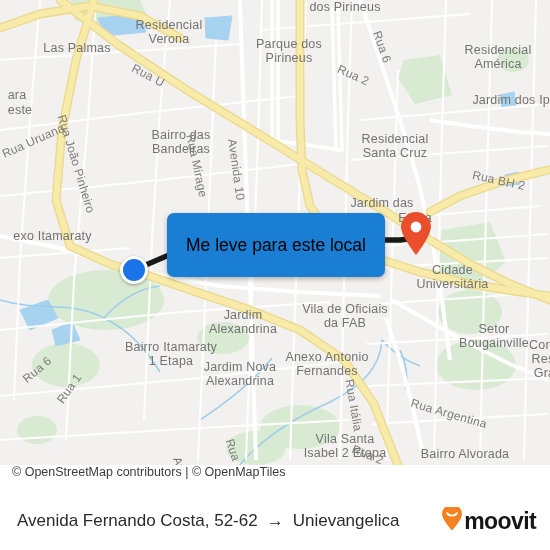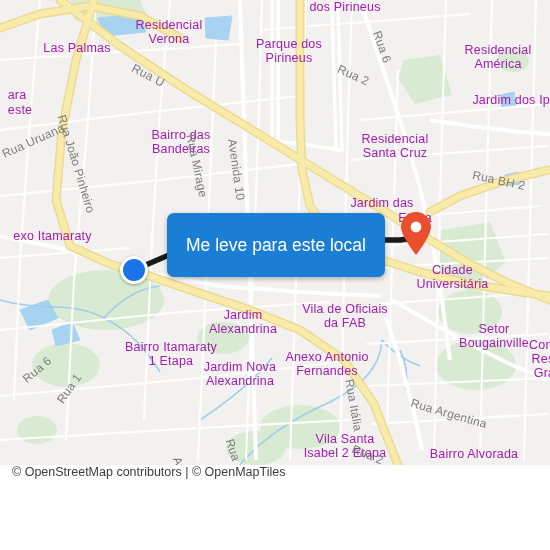--- a/index.html
+++ b/index.html
@@ -10,34 +10,34 @@
 
   
   #map { position:absolute; left:0; top:0; width:550px; height:465px;
          background:#f2f1ef; overflow:hidden; }
 
   #map svg { position:absolute; left:0; top:0; }
 
   .maplabel { position:absolute; color:#9a9a9a; font-size:12.5px;
               line-height:14px; white-space:pre; letter-spacing:.2px;
               text-align:center; pointer-events:none; }
-  .maplabel.area { color:#a21caf; }
+  .maplabel.area { color:#737373; }
   .maplabel.street { color:#7d7d7d; font-size:12px; }
 
   
   #origin-dot { position:absolute; left:120px; top:256px; width:28px; height:28px;
       border-radius:50%; background:#1a73e8; border:3px solid #fff;
       box-shadow:0 1px 3px rgba(0,0,0,.35); }
 
   #dest-marker { position:absolute; left:400px; top:212px; width:32px; height:44px; }
 
   #callout { position:absolute; left:167px; top:213px; width:218px; height:64px;
       background:#1a7fd4; border-radius:7px; box-shadow:0 2px 5px rgba(0,0,0,.28);
       display:flex; align-items:center; justify-content:center; }
-  #callout-label { color:#ffffff; font-size:17.5px; line-height:22px;
+  #callout-label { color:#000000; font-size:17.5px; line-height:22px;
       text-align:center; padding:0 12px; }
 
   
   #attribution { position:absolute; left:0; top:465px; width:550px; height:27px;
      background:#ffffff; display:flex; align-items:flex-start; }
   #attribution span { font-size:12.5px; color:#3c3c3c; padding-left:12px; }
 
   
   #footer { position:absolute; left:0; top:492px; width:550px; height:58px;
      background:#ffffff; display:flex; align-items:center; }
@@ -191,21 +191,21 @@
         <div class="maplabel area" style="left: 188px; top: 308px; width: 110px;">Jardim
 Alexandrina</div>
         <div class="maplabel area" style="left: 262px; top: 350px; width: 130px;">Anexo Antonio
 Fernandes</div>
         <div class="maplabel area" style="left: 180px; top: 360px; width: 120px;">Jardim Nova
 Alexandrina</div>
         <div class="maplabel area" style="left: 72px; top: 340px; width: 122px; margin-left: 38px;">Bairro Itamaraty
 1 Etapa</div>
         <div class="maplabel area" style="left: 285px; top: 432px; width: 120px;">Vila Santa
 Isabel 2 Etapa</div>
-        <div class="maplabel area" style="left: 414px; top: 447px; width: 120px;">Bairro Alvorada</div>
+        <div class="maplabel area" style="left: 405px; top: 447px; width: 120px;">Bairro Alvorada</div>
         <div class="maplabel area" style="left: 518px; top: 338px; width: 60px;">Condo</div>
         <div class="maplabel area" style="left: 518px; top: 352px; width: 60px;">Resid</div>
         <div class="maplabel area" style="left: 518px; top: 366px; width: 60px;">Gran</div>
         <div class="maplabel area" style="left: 0px; top: 88px; width: 34px;">ara</div>
         <div class="maplabel area" style="left: 0px; top: 103px; width: 40px;">este</div>
         <div class="maplabel area" style="left: 0px; top: 229px; width: 105px;">exo Itamaraty</div>
         <div class="maplabel area" style="left: 290px; top: 0px; width: 110px;">dos Pirineus</div>
       </div>
 
     <div id="street-labels">
@@ -237,13 +237,29 @@
 
     <div id="callout">
       <div id="callout-label">Me leve para este local</div>
     </div>
   </div>
 
   <div id="attribution">
     <span>© OpenStreetMap contributors | © OpenMapTiles</span>
   </div>
 
+  <div id="footer">
+    <div id="trip">
+      <span>Avenida Fernando Costa, 52-62</span>
+      <span class="arrow">→</span>
+      <span>Unievangelica</span>
+    </div>
+    <div id="logo">
+      <span>
+        <svg width="22" height="24" viewBox="0 0 22 24">
+          <path d="M11 23.5 C11 23.5 21 12.5 21 7.2 A10 10 0 1 0 1 7.2 C1 12.5 11 23.5 11 23.5 Z" fill="#f58220"></path>
+          <path d="M6.2 6.2 C7.4 9.4 14.6 9.4 15.8 6.2" stroke="#ffffff" stroke-width="1.9" fill="none" stroke-linecap="round"></path>
+        </svg>
+      </span>
+      <span id="logo-text">moovit</span>
+    </div>
+  </div>
 </div>
 
 </body></html>

